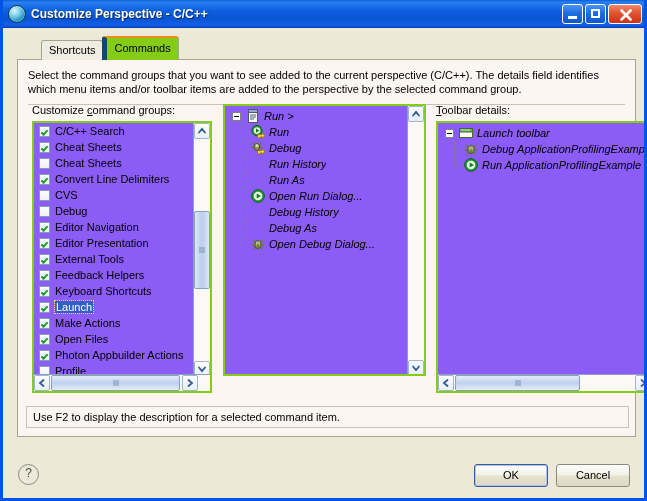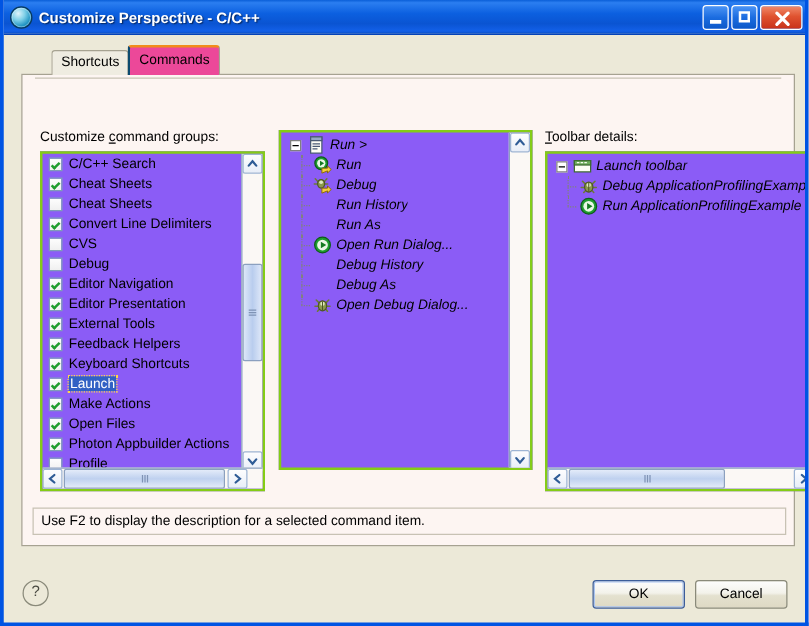--- a/index.html
+++ b/index.html
@@ -112,23 +112,23 @@
     background: #efece1;
     border: 1px solid #a6a291;
     border-bottom: none;
     border-radius: 3px 3px 0 0;
     cursor: default;
     margin-right: -1px;
   }
   .tab.active {
     height: 22px;
     line-height: 21px;
-    background: #ec4899;
+    background: #84cc16;
     border-top: 2px solid #f08c1b;
-    border-left: 2px solid #0c4a6e;
+    border-left: 5px solid #0c4a6e;
     border-right: 1px solid #a6a291;
     position: relative;
     z-index: 4;
   }
 
   
   #content {
     position: absolute;
     left: 14px;
     top: 59px;
@@ -393,20 +393,21 @@
     </div>
   </div>
 
   <div id="tabstrip">
     <div class="tab">Shortcuts</div>
     <div class="tab active">Commands</div>
   </div>
 
   <div id="content">
 
+    <div id="desc">Select the command groups that you want to see added to the current perspective (C/C++).  The details field identifies which menu items and/or toolbar items are added to the perspective by the selected command group.</div>
     <div id="desc-sep"></div>
 
     <div id="columns">
 
       <div class="col" id="col-left">
         <div class="col-label"><span>Customize </span><u>c</u><span>ommand groups:</span></div>
         <div class="listbox" id="left-box">
           <div id="left-items">
               <div class="chk-row">
                 <span class="chk on"></span>

